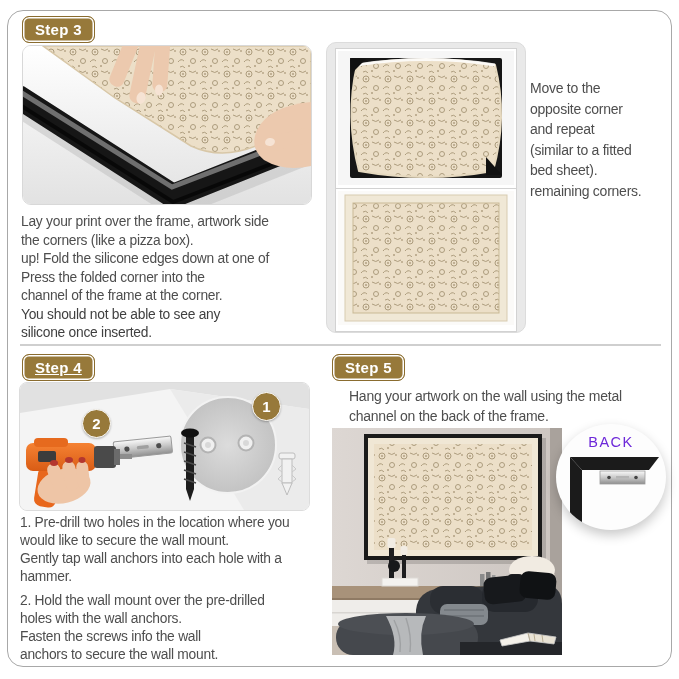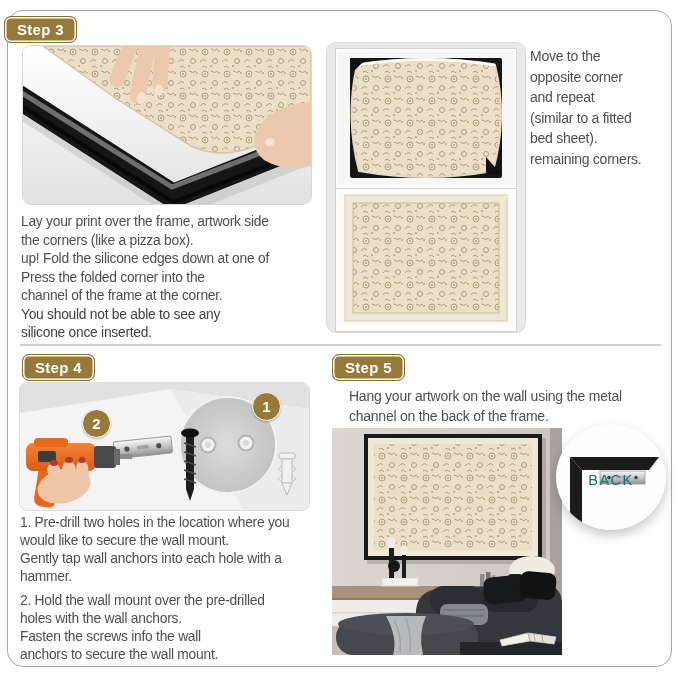--- a/index.html
+++ b/index.html
@@ -7,33 +7,33 @@
         font-family:"Liberation Sans",sans-serif;color:#4e4e4e;}
   .border-frame{position:absolute;left:7px;top:10px;width:663px;height:655px;
         border:1.5px solid #a8a8a8;border-radius:16px;pointer-events:none;}
   .step-badge{position:absolute;background:#97793a;border:1px solid #8a6c2f;color:#fff;
         font-size:15px;font-weight:700;letter-spacing:.3px;padding:4px 12px;border-radius:7px;
         box-shadow:0 0 0 1.5px #fff inset;}
   .photo{position:absolute;overflow:hidden;}
   .photo svg{display:block;}
   .txt{position:absolute;font-size:13.8px;line-height:18.5px;letter-spacing:-0.25px;color:#4e4e4e;white-space:nowrap;}
   .txt .hl{color:#404040;}
-  .sidenote{font-size:14px;line-height:20.5px;}
+  .sidenote{font-size:14px;line-height:20.5px;margin-top:32px;}
   .p-gap{height:6px;}
   .tr-panel{position:absolute;left:326px;top:42px;width:198px;height:289px;background:#e9e9e9;
         border:1px solid #dcdcdc;border-radius:10px;}
   .tr-photo{position:absolute;background:#ffffff;padding:2px;box-shadow:0 0 0 1px #d2d2d2;}
   .divider{position:absolute;left:20px;top:344px;width:641px;height:1.5px;background:#cfcfcf;}
   .callout{position:absolute;width:27px;height:27px;border-radius:50%;background:#97793a;
         border:1.5px solid #fff;color:#fff;font-size:15px;font-weight:700;display:flex;
         align-items:center;justify-content:center;box-shadow:0 1px 2px rgba(0,0,0,.25);}
   .back-circle{position:absolute;left:556px;top:424px;width:110px;height:106px;border-radius:50%;
         background:#fdfdfd;box-shadow:0 5px 12px rgba(0,0,0,.22);overflow:hidden;}
   .back-label{position:absolute;left:0;top:10px;width:110px;text-align:center;font-size:14.5px;
-        letter-spacing:1.5px;color:#0f766e;font-weight:500;margin-top:38px;}
+        letter-spacing:1.5px;color:#6d28d9;font-weight:500;}
 </style>
 </head>
 <body>
 
 <svg width="0" height="0" style="position:absolute" aria-hidden="true">
   <defs>
     <pattern id="floral" width="22" height="22" patternUnits="userSpaceOnUse">
       <rect width="22" height="22" fill="#ecdfc8"></rect>
       <g stroke="#8a7753" fill="none" stroke-width="1" opacity="0.65">
         <circle cx="6" cy="6" r="3"></circle>
@@ -68,21 +68,21 @@
     <linearGradient id="wallGrad" x1="0" y1="0" x2="1" y2="0">
       <stop offset="0" stop-color="#ddd7d3"></stop>
         <stop offset="1" stop-color="#ccc5c0"></stop>
     </linearGradient>
   </defs>
 </svg>
 
 <div class="page">
   <div class="border-frame"></div>
 
-  <div class="step-badge" style="left:4px;top:16px;">
+  <div class="step-badge" style="left:22px;top:16px;">
     <span>Step 3</span>
   </div>
 
   <div class="photo" style="left:22px;top:45px;width:288px;height:158px;border-radius:9px;border:1px solid #d8d8d8;">
     <svg width="288" height="158" viewBox="0 0 288 158">
       <rect width="288" height="158" fill="url(#photoBgA)"></rect>
       <path d="M-6 50 L150 150 L300 90" stroke="#b9b9b9" stroke-width="30" fill="none" opacity=".45" transform="translate(3,6)"></path>
       <path d="M-6 50 L150 150 L300 90" stroke="#161616" stroke-width="24" fill="none"></path>
       <path d="M-6 44 L149 141 L300 83" stroke="#6f6f6f" stroke-width="5" fill="none"></path>
       <path d="M-6 57 L150 156 L300 98" stroke="#000000" stroke-width="4" fill="none" opacity=".6"></path>
@@ -140,21 +140,21 @@
     <div>Move to the</div>
     <div>opposite corner</div>
     <div>and repeat</div>
     <div>(similar to a fitted</div>
     <div>bed sheet).</div>
     <div>remaining corners.</div>
   </div>
 
   <div class="divider"></div>
 
-  <div class="step-badge" style="left:22px;top:354px;">
+  <div class="step-badge" style="left:22px;top:354px;text-decoration:underline;">
     <span>Step 4</span>
   </div>
 
   <div class="photo" style="left:19px;top:382px;width:289px;height:127px;border-radius:8px;border:1px solid #dcdcdc;background:#f4f4f4;">
     <svg width="289" height="127" viewBox="0 0 289 127">
       <rect width="289" height="127" fill="#f4f4f4"></rect>
       <polygon points="0,0 289,0 289,26 150,6 0,30" fill="#e1e1e1"></polygon>
       <polygon points="150,6 289,26 289,127 224,127" fill="#ebebeb"></polygon>
       <circle cx="208" cy="62" r="48" fill="url(#circGrad)" stroke="#f2f2f2" stroke-width="2"></circle>
       <g>

